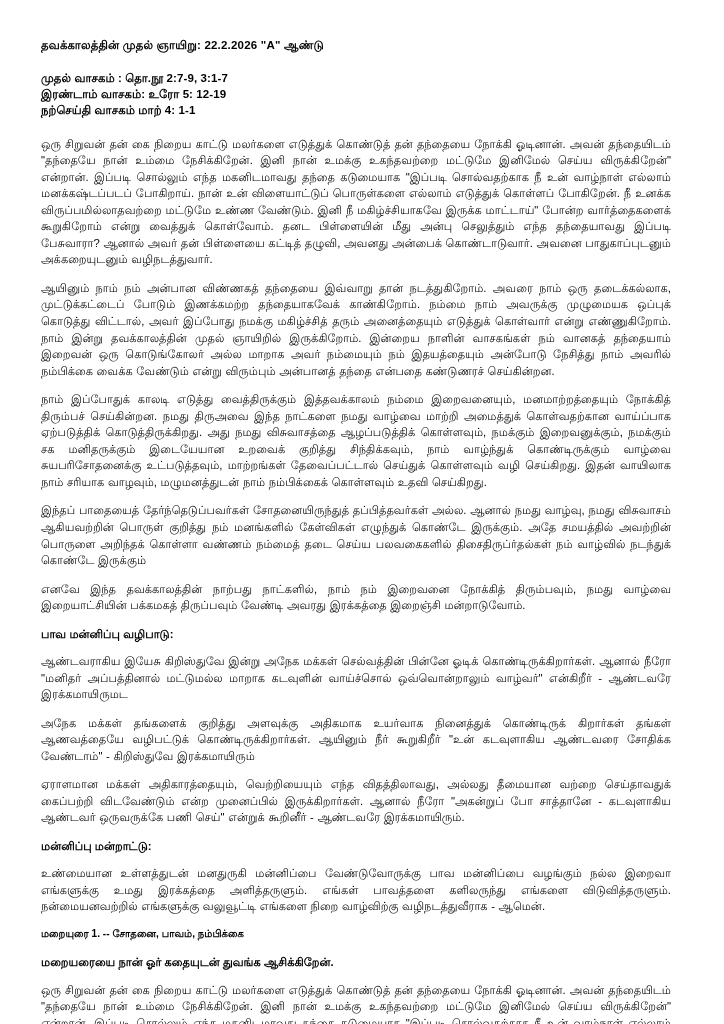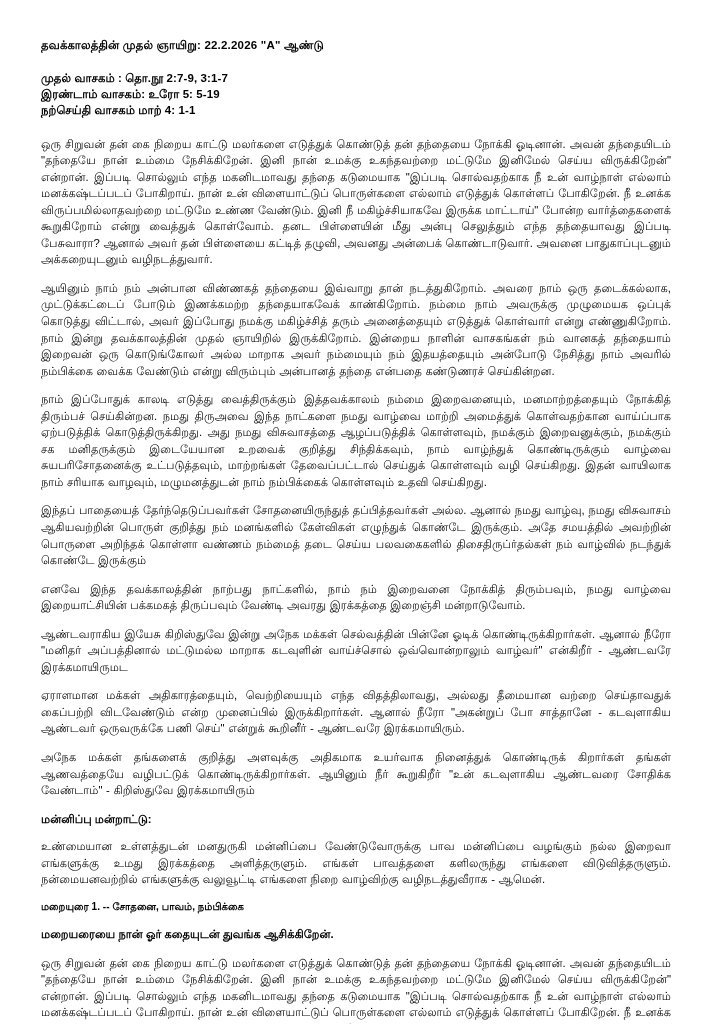--- a/index.html
+++ b/index.html
@@ -73,34 +73,35 @@
 </style>
 </head>
 <body>
 
 <div class="page">
 
   <div class="title-line">தவக்காலத்தின்  முதல் ஞாயிறு:  22.2.2026  "A" ஆண்டு</div>
 
   <div class="readings">
     <div class="reading-line">முதல்  வாசகம் : தொ.நூ  2:7-9, 3:1-7</div>
-    <div class="reading-line">இரண்டாம்  வாசகம்:  உரோ  5: 5-19</div>
+    <div class="reading-line">இரண்டாம்  வாசகம்:  உரோ  5: 12-19</div>
     <div class="reading-line">நற்செய்தி வாசகம்  மாற்  4: 1-1</div>
   </div>
 
   <p class="para">ஒரு சிறுவன் தன் கை நிறைய காட்டு மலர்களை எடுத்துக் கொண்டுத் தன் தந்தையை நோக்கி  ஓடினான். அவன் தந்தையிடம் "தந்தையே நான் உம்மை நேசிக்கிறேன். இனி நான் உமக்கு உகந்தவற்றை மட்டுமே இனிமேல் செய்ய விருக்கிறேன்" என்றான். இப்படி சொல்லும்  எந்த மகனிடமாவது தந்தை கடுமையாக "இப்படி சொல்வதற்காக நீ உன் வாழ்நாள் எல்லாம் மனக்கஷ்டப்படப் போகிறாய். நான் உன் விளையாட்டுப் பொருள்களை எல்லாம் எடுத்துக் கொள்ளப் போகிறேன். நீ உனக்க விருப்பமில்லாதவற்றை மட்டுமே உண்ண வேண்டும். இனி நீ மகிழ்ச்சியாகவே இருக்க மாட்டாய்" போன்ற வார்த்தைகளைக் கூறுகிறோம் என்று வைத்துக் கொள்வோம். தனட பிள்ளையின் மீது அன்பு செலுத்தும் எந்த தந்தையாவது இப்படி பேசுவாரா? ஆனால்  அவர் தன் பிள்ளையை கட்டித் தழுவி, அவனது அன்பைக் கொண்டாடுவார்.  அவனை பாதுகாப்புடனும் அக்கறையுடனும் வழிநடத்துவார்.</p>
   <p class="para">ஆயினும் நாம் நம் அன்பான விண்ணகத் தந்தையை இவ்வாறு தான் நடத்துகிறோம்.  அவரை நாம் ஒரு தடைக்கல்லாக, முட்டுக்கட்டைப் போடும் இணக்கமற்ற தந்தையாகவேக் காண்கிறோம். நம்மை நாம் அவருக்கு முழுமையக ஒப்புக் கொடுத்து விட்டால், அவர் இப்போது நமக்கு மகிழ்ச்சித் தரும் அனைத்தையும் எடுத்துக் கொள்வார் என்று எண்ணுகிறோம்.  நாம் இன்று தவக்காலத்தின் முதல் ஞாயிறில் இருக்கிறோம். இன்றைய நாளின் வாசகங்கள் நம் வானகத் தந்தையாம் இறைவன் ஒரு கொடுங்கோலர் அல்ல மாறாக அவர்  நம்மையும் நம் இதயத்தையும் அன்போடு நேசித்து நாம்  அவரில் நம்பிக்கை  வைக்க வேண்டும் என்று  விரும்பும் அன்பானத் தந்தை என்பதை கண்டுணரச் செய்கின்றன.</p>
   <p class="para">நாம் இப்போதுக் காலடி எடுத்து வைத்திருக்கும் இத்தவக்காலம்  நம்மை இறைவனையும், மனமாற்றத்தையும் நோக்கித் திரும்பச் செய்கின்றன.  நமது  திருஅவை  இந்த நாட்களை  நமது வாழ்வை  மாற்றி அமைத்துக் கொள்வதற்கான வாய்ப்பாக ஏற்படுத்திக் கொடுத்திருக்கிறது. அது நமது விசுவாசத்தை ஆழப்படுத்திக் கொள்ளவும், நமக்கும் இறைவனுக்கும், நமக்கும் சக மனிதருக்கும் இடையேயான உறவைக் குறித்து சிந்திக்கவும், நாம் வாழ்ந்துக் கொண்டிருக்கும் வாழ்வை சுயபரிசோதனைக்கு உட்படுத்தவும், மாற்றங்கள் தேவைப்பட்டால் செய்துக் கொள்ளவும் வழி செய்கிறது. இதன் வாயிலாக நாம் சரியாக வாழவும், மழுமனத்துடன் நாம் நம்பிக்கைக் கொள்ளவும் உதவி செய்கிறது.</p>
   <p class="para">இந்தப் பாதையைத் தேர்ந்தெடுப்பவர்கள் சோதனையிருந்துத் தப்பித்தவர்கள் அல்ல.  ஆனால் நமது வாழ்வு, நமது விசுவாசம் ஆகியவற்றின் பொருள் குறித்து நம் மனங்களில் கேள்விகள் எழுந்துக் கொண்டே இருக்கும்.  அதே சமயத்தில் அவற்றின் பொருளை அறிந்தக் கொள்ளா வண்ணம் நம்மைத் தடை செய்ய பலவகைகளில் திசைதிருப்ர்தல்கள் நம் வாழ்வில் நடந்துக் கொண்டே இருக்கும்</p>
   <p class="para">எனவே இந்த தவக்காலத்தின் நாற்பது நாட்களில், நாம் நம் இறைவனை நோக்கித் திரும்பவும், நமது வாழ்வை இறையாட்சியின் பக்கமகத் திருப்பவும் வேண்டி அவரது இரக்கத்தை இறைஞ்சி மன்றாடுவோம்.</p>
 
+  <div class="section-head">பாவ மன்னிப்பு  வழிபாடு:</div>
 
   <p class="para">ஆண்டவராகிய இயேசு கிறிஸ்துவே இன்று அநேக மக்கள் செல்வத்தின் பின்னே ஓடிக் கொண்டிருக்கிறார்கள். ஆனால் நீரோ "மனிதர் அப்பத்தினால் மட்டுமல்ல மாறாக கடவுளின் வாய்ச்சொல் ஒவ்வொன்றாலும் வாழ்வர்" என்கிறீர் - ஆண்டவரே இரக்கமாயிருமட</p>
+  <p class="para">அநேக மக்கள் தங்களைக் குறித்து அளவுக்கு அதிகமாக உயர்வாக நினைத்துக் கொண்டிருக் கிறார்கள் தங்கள் ஆணவத்தையே வழிபட்டுக் கொண்டிருக்கிறார்கள்.  ஆயினும் நீர் கூறுகிறீர் "உன் கடவுளாகிய ஆண்டவரை சோதிக்க வேண்டாம்" - கிறிஸ்துவே இரக்கமாயிரும்</p>
   <p class="para">ஏராளமான மக்கள் அதிகாரத்தையும், வெற்றியையும் எந்த விதத்திலாவது, அல்லது  தீமையான வற்றை செய்தாவதுக் கைப்பற்றி விடவேண்டும் என்ற முனைப்பில் இருக்கிறார்கள். ஆனால் நீரோ "அகன்றுப் போ சாத்தானே - கடவுளாகிய ஆண்டவர் ஒருவருக்கே பணி செய்" என்றுக் கூறினீர்  - ஆண்டவரே இரக்கமாயிரும்.</p>
-  <p class="para">அநேக மக்கள் தங்களைக் குறித்து அளவுக்கு அதிகமாக உயர்வாக நினைத்துக் கொண்டிருக் கிறார்கள் தங்கள் ஆணவத்தையே வழிபட்டுக் கொண்டிருக்கிறார்கள்.  ஆயினும் நீர் கூறுகிறீர் "உன் கடவுளாகிய ஆண்டவரை சோதிக்க வேண்டாம்" - கிறிஸ்துவே இரக்கமாயிரும்</p>
 
   <div class="section-head">மன்னிப்பு  மன்றாட்டு:</div>
   <p class="para">உண்மையான உள்ளத்துடன் மனதுருகி மன்னிப்பை வேண்டுவோருக்கு பாவ மன்னிப்பை வழங்கும் நல்ல இறைவா எங்களுக்கு  உமது இரக்கத்தை அளித்தருளும்.    எங்கள்  பாவத்தளை களிலருந்து எங்களை  விடுவித்தருளும். நன்மையனவற்றில் எங்களுக்கு வலுவூட்டி எங்களை நிறை வாழ்விற்கு வழிநடத்துவீராக - ஆமென்.</p>
 
   <div class="homily-head">மறையுரை  1. -- சோதனை,  பாவம், நம்பிக்கை</div>
   <div class="homily-intro">மறையரையை நான் ஓர் கதையுடன் துவங்க ஆசிக்கிறேன்.</div>
   <p class="para">ஒரு சிறுவன் தன் கை நிறைய காட்டு மலர்களை எடுத்துக் கொண்டுத் தன் தந்தையை நோக்கி  ஓடினான். அவன் தந்தையிடம் "தந்தையே நான் உம்மை நேசிக்கிறேன். இனி நான் உமக்கு உகந்தவற்றை மட்டுமே இனிமேல் செய்ய விருக்கிறேன்" என்றான். இப்படி சொல்லும்  எந்த மகனிடமாவது தந்தை கடுமையாக "இப்படி சொல்வதற்காக நீ உன் வாழ்நாள் எல்லாம் மனக்கஷ்டப்படப் போகிறாய். நான் உன் விளையாட்டுப் பொருள்களை எல்லாம் எடுத்துக் கொள்ளப் போகிறேன். நீ உனக்க விருப்பமில்லாதவற்றை மட்டுமே உண்ண வேண்டும். இனி நீ மகிழ்ச்சியாகவே இருக்க மாட்டாய்" போன்ற வார்த்தைகளைக் கூறுகிறோம் என்று வைத்துக் கொள்வோம். தனட பிள்ளையின் மீது அன்பு செலுத்தும் எந்த தந்தையாவது இப்படி பேசுவாரா? ஆனால்  அவர் தன் பிள்ளையை கட்டித் தழுவி, அவனது அன்பைக் கொண்டாடுவார்.  அவனை பாதுகாப்புடனும் அக்கறையுடனும் வழிநடத்துவார்.</p>
 
 </div>
 

